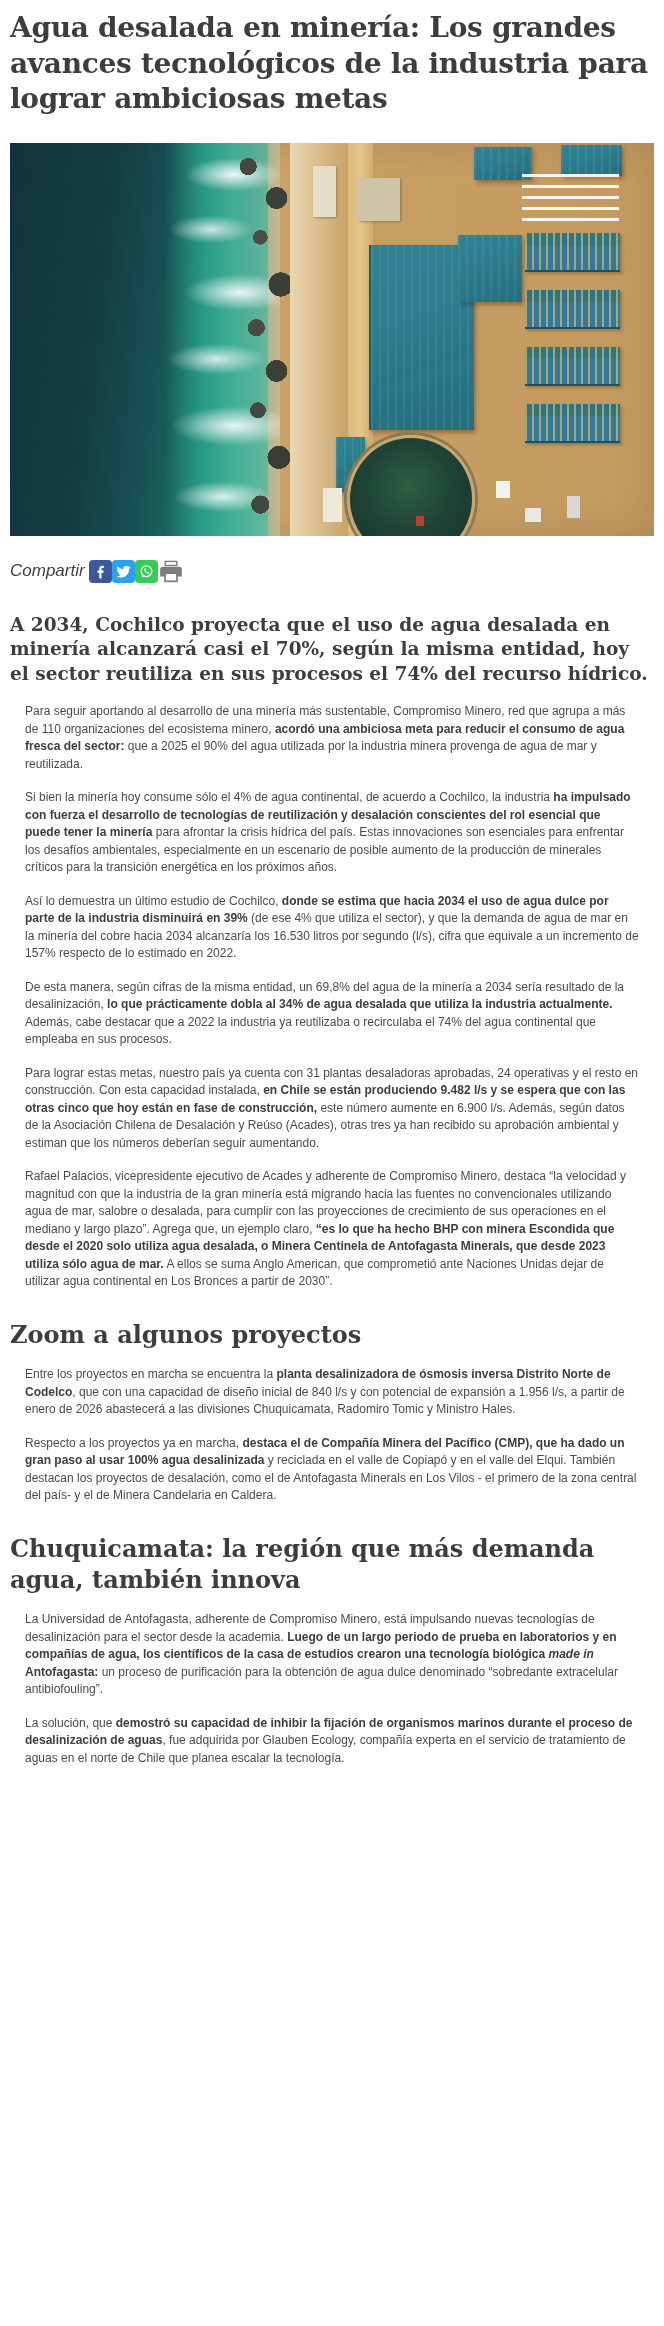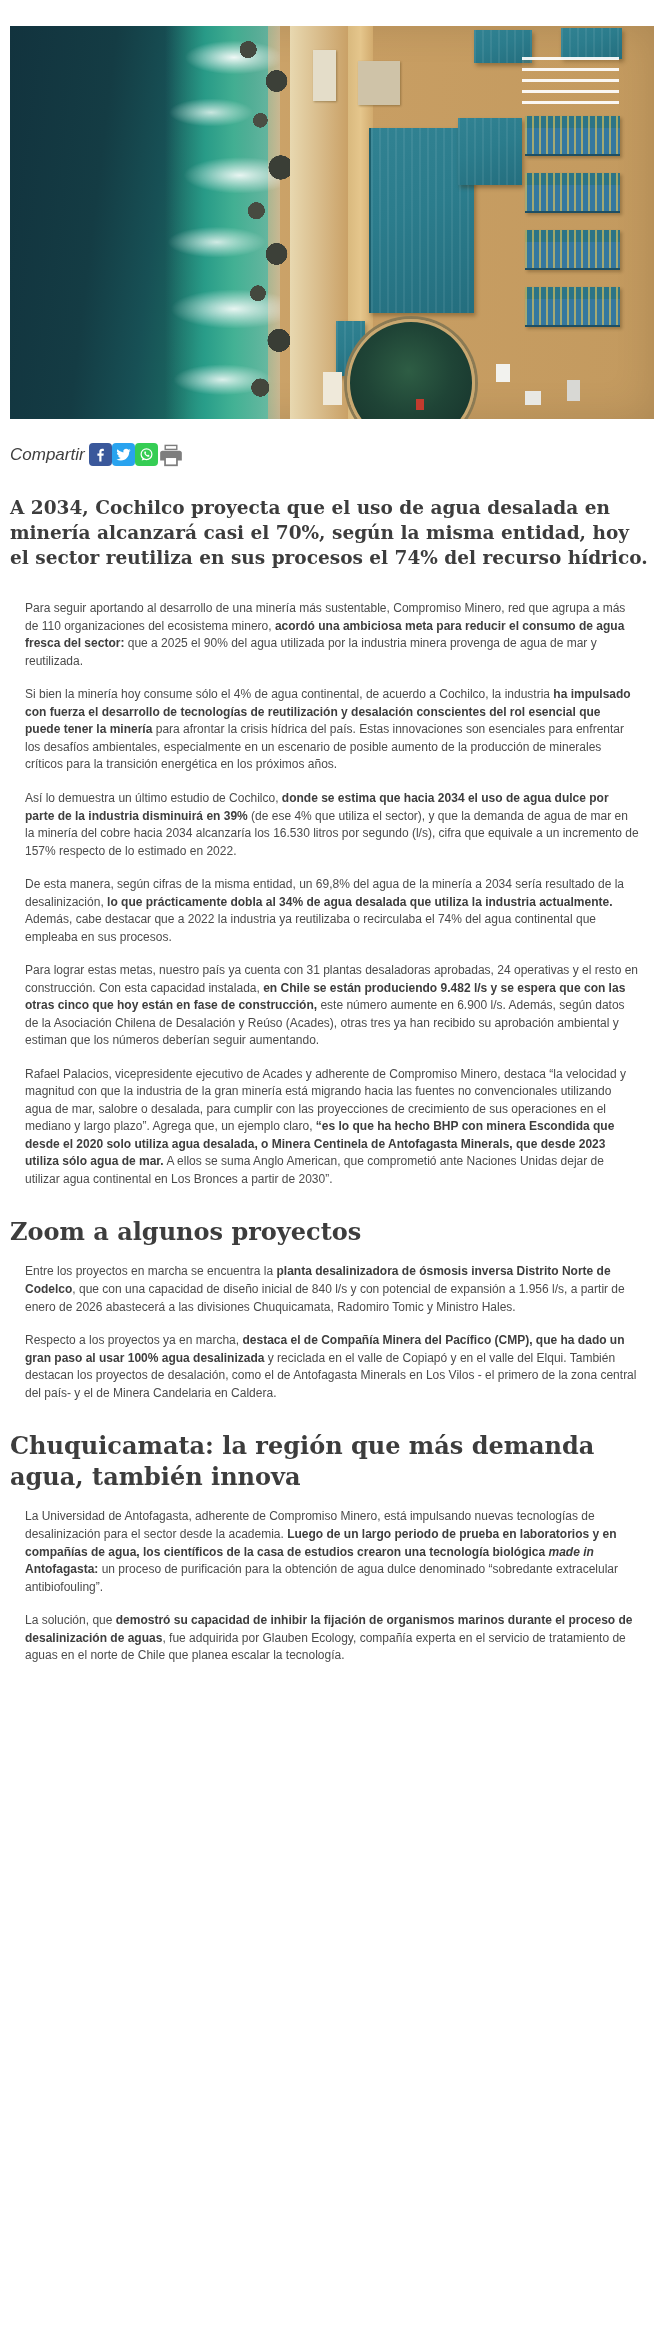--- a/index.html
+++ b/index.html
@@ -81,30 +81,31 @@
   .btn-twitter{background:var(--c-twitter);}
   .btn-whatsapp{background:var(--c-whatsapp);}
   .btn-print{background:transparent;width:27px;height:27px;color:var(--c-print);}
   .btn-print svg{width:26px;height:26px;}
 
   
   #article-body p{font-size:12px;line-height:1.46;margin:16px 15px;color:#4b4b4b;}
   #article-body p strong{color:#3e3e3e;}
   #article-body p.lead{
     font-family:"DejaVu Serif",serif;font-weight:700;
-    font-size:18.5px;line-height:1.34;color:#3d3d3d;margin:28px 0 30px;}
+    font-size:18.5px;line-height:1.34;color:#3d3d3d;margin:28px 0 16px;}
   #article-body h2{
     font-family:"DejaVu Serif",serif;font-weight:700;
     font-size:24px;line-height:1.3;color:#3d3d3d;margin:28px 0 10px;}
 </style>
 </head>
 <body>
 
 <main class="wrap">
 
+  <h1 class="title">Agua desalada en minería: Los grandes avances tecnológicos de la industria para lograr ambiciosas metas</h1>
 
   <figure class="hero">
     <div class="sea"></div>
     <div class="surf"></div>
     <div class="rocks"></div>
     <div class="beach"></div>
     <div class="road"></div>
     <div class="blk1"></div>
     <div class="blk2"></div>
     <div class="roof main-roof"></div>

